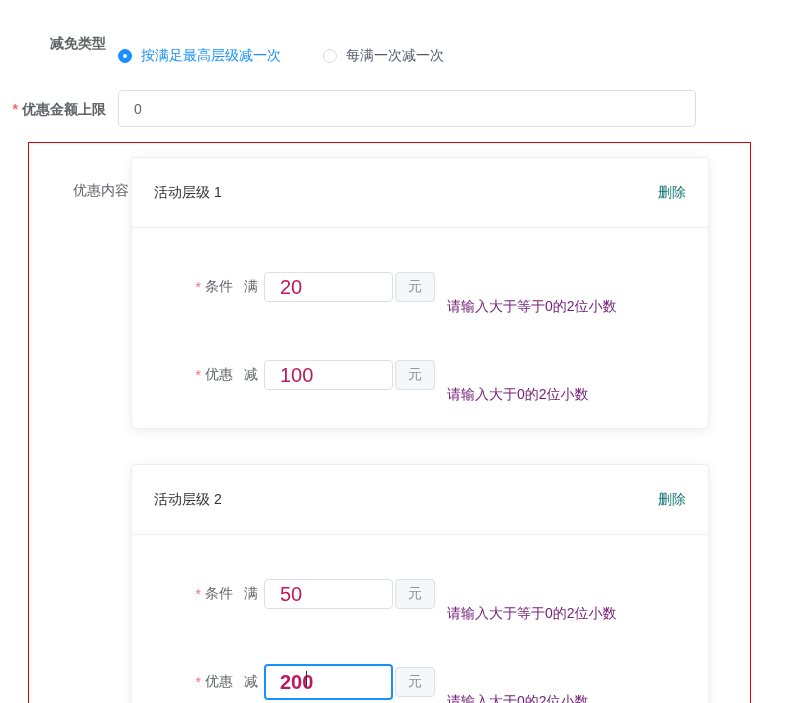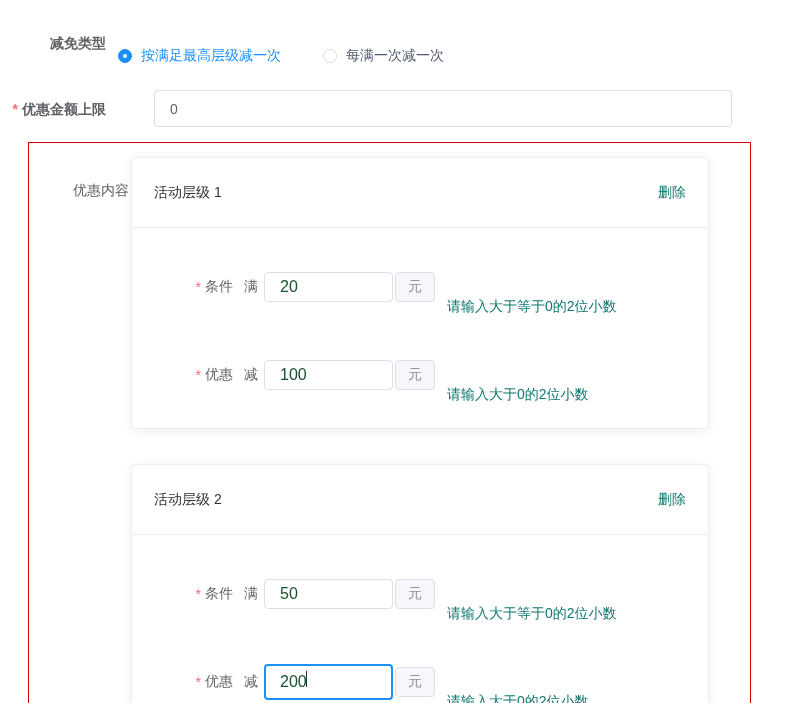--- a/index.html
+++ b/index.html
@@ -33,21 +33,21 @@
   .radio-circle.checked::after {
     content: ""; position: absolute; left: 50%; top: 50%;
     width: 4px; height: 4px; border-radius: 50%;
     background: #ffffff; transform: translate(-50%, -50%);
   }
   .radio-circle.unchecked { background: #ffffff; border: 1px solid #d9dde4; }
   .radio-label { margin-left: 9px; color: #515a6e; }
   .radio-option.selected .radio-label { color: #1890ff; }
 
   
-  .row-limit { margin-top: 25px; gap: 36px; }
+  .row-limit { margin-top: 25px; }
   .text-input {
     height: 37px; border: 1px solid #dcdfe6; border-radius: 4px;
     padding: 0 15px; font-size: 14px; color: #606266;
     background: #ffffff; outline: none;
     font-family: "Liberation Sans", "DejaVu Sans", sans-serif;
   }
   .limit-input { width: 578px; }
 
   
   .red-box {
@@ -84,37 +84,37 @@
     width: 132px; flex: 0 0 132px;
     display: flex; align-items: center; justify-content: flex-end;
     padding-right: 6px; white-space: nowrap;
   }
   .row-prefix { margin-left: 11px; color: #606266; }
 
   .input-wrap { position: relative; display: inline-flex; }
   .amount-input {
     width: 129px; height: 30px;
     border: 1px solid #dcdfe6; border-radius: 4px;
-    padding: 0 15px; font-size: 16px; color: #14532d;
+    padding: 0 15px; font-size: 20px; color: #be185d;
     background: #ffffff; outline: none;
     font-family: "Liberation Sans", "DejaVu Sans", sans-serif;
   }
-  .amount-input.focused { border: 2px solid #1890ff; padding: 16px 14px; }
+  .amount-input.focused { border: 2px solid #1890ff; padding: 16px 14px; font-weight: bold; }
   .caret {
     position: absolute; left: 42px; top: 7px;
     width: 1px; height: 16px; background: #303133;
     pointer-events: none;
   }
   .unit-append {
     margin-left: 2px; width: 40px; height: 30px;
     background: #f5f7fa; border: 1px solid #dcdfe6; border-radius: 4px;
     display: inline-flex; align-items: center; justify-content: center;
     color: #909399;
   }
-  .hint { margin-left: 12px; color: #0f766e; white-space: nowrap; margin-top: 40px; }
+  .hint { margin-left: 12px; color: #701a75; white-space: nowrap; margin-top: 40px; }
 
   
   .add-row { margin: 37px 0 0 130px; }
   .add-button {
     height: 37px; padding: 0 21px;
     background: #ffffff; border: 1px solid #dcdfe6; border-radius: 4px;
     color: #606266; font-size: 14px; cursor: pointer;
     font-family: "Liberation Sans", "DejaVu Sans", sans-serif;
   }
 </style>

